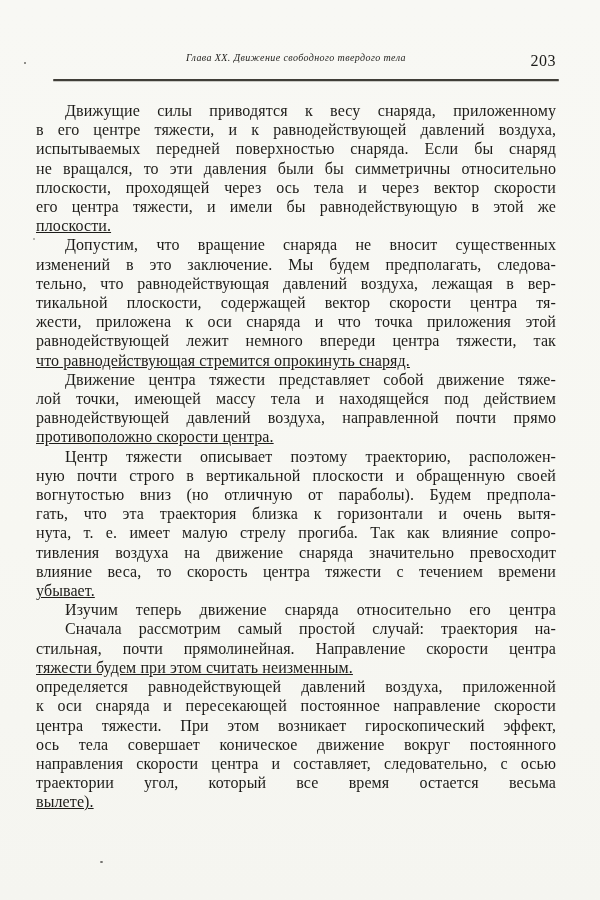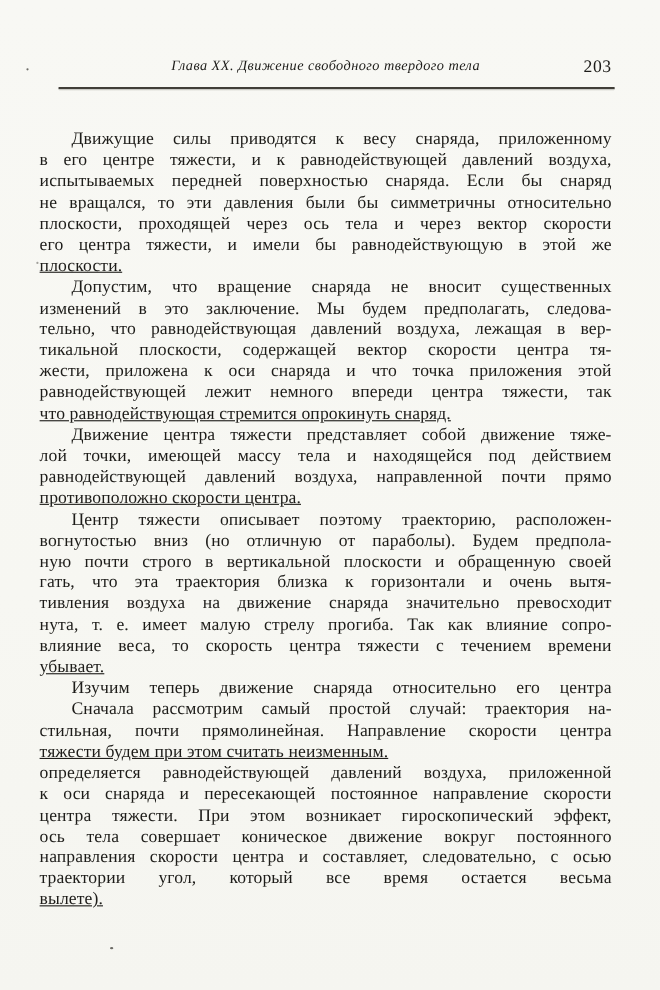--- a/index.html
+++ b/index.html
@@ -18,21 +18,21 @@
     position: absolute;
     top: 52px;
     left: 36px;
     width: 520px;
     height: 22px;
   }
   .chapter-title {
     display: block;
     text-align: center;
     font-style: italic;
-    font-size: 13px;
+    font-size: 10px;
     letter-spacing: 0.4px;
     white-space: nowrap;
   }
   .page-number {
     position: absolute;
     top: 0;
     right: 0;
     font-size: 16px;
     font-style: normal;
     letter-spacing: 0.5px;
@@ -49,21 +49,20 @@
     border-radius: 1px;
   }
   .body-text {
     position: absolute;
     top: 101px;
     left: 36px;
     width: 520px;
     font-size: 16px;
     line-height: 19.2px;
     letter-spacing: 0.1px;
-    margin-top: 16px;
   }
   .para { margin: 0; padding: 0; }
   .text-line {
     text-align: justify;
     text-align-last: justify;
     white-space: normal;
     min-height: 19.2px;
   }
   .text-line.last-line { text-align-last: left; text-decoration: underline; }
   .text-line.first-line { text-indent: 29px; }
@@ -109,25 +108,25 @@
         <div class="text-line last-line">что равнодействующая стремится опрокинуть снаряд.</div>
       </div>
       <div class="para">
         <div class="text-line first-line">Движение центра тяжести представляет собой движение тяже-</div>
         <div class="text-line">лой точки, имеющей массу тела и находящейся под действием</div>
         <div class="text-line">равнодействующей давлений воздуха, направленной почти прямо</div>
         <div class="text-line last-line">противоположно скорости центра.</div>
       </div>
       <div class="para">
         <div class="text-line first-line">Центр тяжести описывает поэтому траекторию, расположен-</div>
+        <div class="text-line">ную почти строго в вертикальной плоскости и обращенную своей</div>
         <div class="text-line">вогнутостью вниз (но отличную от параболы). Будем предпола-</div>
-        <div class="text-line">ную почти строго в вертикальной плоскости и обращенную своей</div>
         <div class="text-line">гать, что эта траектория близка к горизонтали и очень вытя-</div>
+        <div class="text-line">нута, т. е. имеет малую стрелу прогиба. Так как влияние сопро-</div>
         <div class="text-line">тивления воздуха на движение снаряда значительно превосходит</div>
-        <div class="text-line">нута, т. е. имеет малую стрелу прогиба. Так как влияние сопро-</div>
         <div class="text-line">влияние веса, то скорость центра тяжести с течением времени</div>
         <div class="text-line last-line">убывает.</div>
       </div>
       <div class="para">
         <div class="text-line first-line">Изучим теперь движение снаряда относительно его центра</div>
       </div>
       <div class="para">
         <div class="text-line first-line">Сначала рассмотрим самый простой случай: траектория на-</div>
         <div class="text-line">стильная, почти прямолинейная. Направление скорости центра</div>
         <div class="text-line last-line">тяжести будем при этом считать неизменным.</div>

